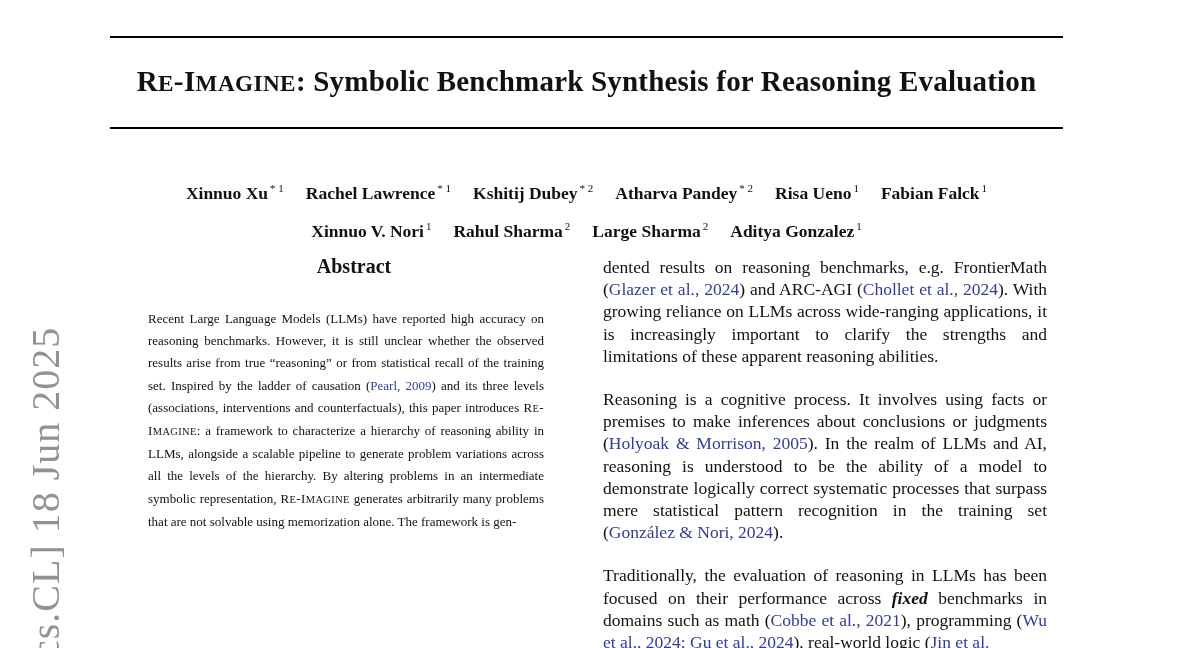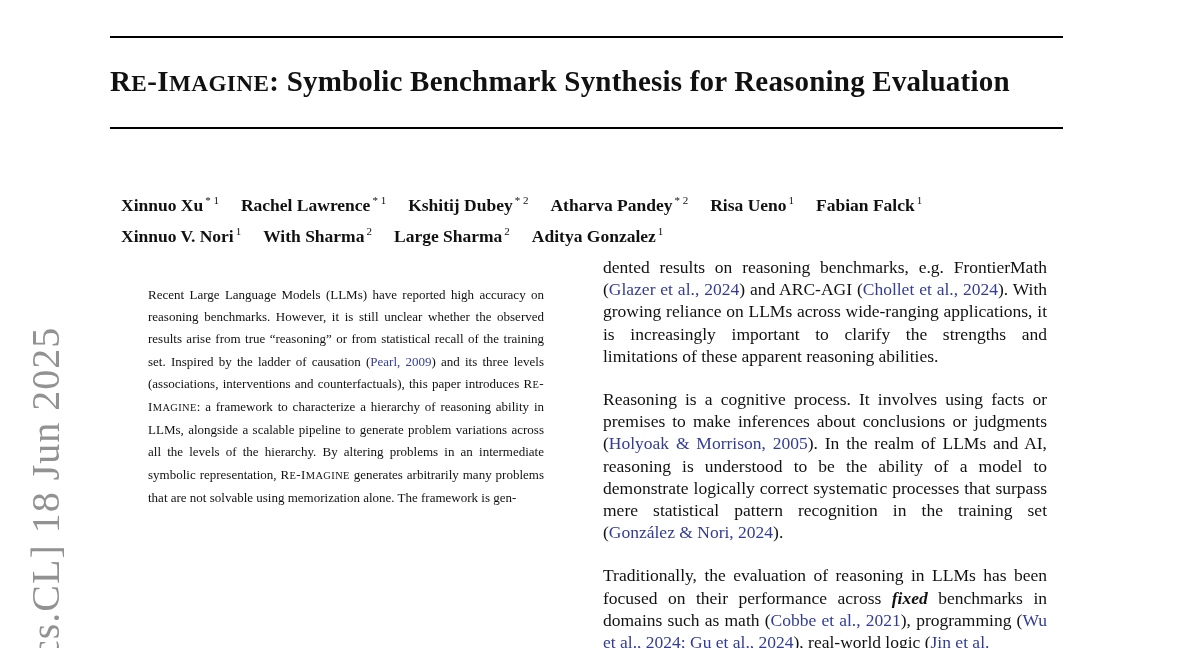--- a/index.html
+++ b/index.html
@@ -8,26 +8,26 @@
     font-family:"Liberation Serif","DejaVu Serif",serif;color:#111111;
   }
   .stamp{
     position:absolute;left:24px;top:658px;transform:rotate(-90deg);transform-origin:0 0;
     font-size:40px;line-height:44px;white-space:nowrap;color:#929292;letter-spacing:1px;
   }
   .rule{position:absolute;left:110px;width:953px;height:2px;background:#000000;}
   .rule-top{top:36px;}
   .rule-bottom{top:127px;}
   .title{
-    position:absolute;left:110px;top:64px;width:953px;margin:0;
+    position:absolute;left:110px;top:64px;width:953px;margin:0;text-align:center;
     font-size:29px;font-weight:700;letter-spacing:0.2px;line-height:34px;
   }
   .authors{
-    position:absolute;left:110px;top:187px;width:953px;text-align:left;
-    font-size:17.5px;font-weight:700;line-height:26px;
+    position:absolute;left:110px;top:172px;width:953px;text-align:center;
+    font-size:17.5px;font-weight:700;line-height:33px;
   }
   .author{margin:0 11px;white-space:nowrap;}
   .sup{vertical-align:super;font-size:11px;font-weight:400;margin-left:2px;}
   .left-col{position:absolute;left:148px;top:254px;width:412px;}
   .abs-heading{margin:0;text-align:center;font-size:20px;font-weight:700;line-height:24px;}
   .abs-body{margin-top:30px;font-size:13px;line-height:22.2px;text-align:justify;}
   .right-col{
     position:absolute;left:603px;top:256px;width:460px;
     font-size:17.5px;line-height:22.2px;text-align:justify;
   }
@@ -43,24 +43,25 @@
 
 <div class="page">
   <div class="stamp">cs.CL] 18 Jun 2025</div>
 
   <div class="rule rule-top"></div>
   <h1 class="title"><span class="sc">R<span class="scsm">E</span>-I<span class="scsm">M</span><span class="scsm">A</span><span class="scsm">G</span><span class="scsm">I</span><span class="scsm">N</span><span class="scsm">E</span></span><span>: Symbolic Benchmark Synthesis for Reasoning Evaluation</span></h1>
   <div class="rule rule-bottom"></div>
 
   <div class="authors">
     <div class="author-line"><span class="author"><span>Xinnuo Xu</span><span class="sup">* 1</span></span><span class="author"><span>Rachel Lawrence</span><span class="sup">* 1</span></span><span class="author"><span>Kshitij Dubey</span><span class="sup">* 2</span></span><span class="author"><span>Atharva Pandey</span><span class="sup">* 2</span></span><span class="author"><span>Risa Ueno</span><span class="sup">1</span></span><span class="author"><span>Fabian Falck</span><span class="sup">1</span></span></div>
-    <div class="author-line"><span class="author"><span>Xinnuo V. Nori</span><span class="sup">1</span></span><span class="author"><span>With Sharma</span><span class="sup">2</span></span><span class="author"><span>Large Sharma</span><span class="sup">2</span></span><span class="author"><span>Aditya Gonzalez</span><span class="sup">1</span></span></div>
+    <div class="author-line"><span class="author"><span>Xinnuo V. Nori</span><span class="sup">1</span></span><span class="author"><span>Rahul Sharma</span><span class="sup">2</span></span><span class="author"><span>Large Sharma</span><span class="sup">2</span></span><span class="author"><span>Aditya Gonzalez</span><span class="sup">1</span></span></div>
   </div>
 
   <div class="left-col">
+    <h2 class="abs-heading">Abstract</h2>
     <div class="abs-body">
         <p class="para"><span>Recent Large Language Models (LLMs) have reported high accuracy on reasoning benchmarks. However, it is still unclear whether the observed results arise from true “reasoning” or from statistical recall of the training set. Inspired by the ladder of causation (</span><span class="link">Pearl, 2009</span><span>) and its three levels (associations, interventions and counterfactuals), this paper introduces </span><span class="sc">R<span class="scsm">E</span>-I<span class="scsm">M</span><span class="scsm">A</span><span class="scsm">G</span><span class="scsm">I</span><span class="scsm">N</span><span class="scsm">E</span></span><span>: a framework to characterize a hierarchy of reasoning ability in LLMs, alongside a scalable pipeline to generate problem variations across all the levels of the hierarchy. By altering problems in an intermediate symbolic representation, </span><span class="sc">R<span class="scsm">E</span>-I<span class="scsm">M</span><span class="scsm">A</span><span class="scsm">G</span><span class="scsm">I</span><span class="scsm">N</span><span class="scsm">E</span></span><span> generates arbitrarily many problems that are not solvable using memorization alone. The framework is gen-</span></p>
       </div>
   </div>
 
   <div class="right-col">
       <p class="para"><span>dented results on reasoning benchmarks, e.g. FrontierMath (</span><span class="link">Glazer et al., 2024</span><span>) and ARC-AGI (</span><span class="link">Chollet et al., 2024</span><span>). With growing reliance on LLMs across wide-ranging applications, it is increasingly important to clarify the strengths and limitations of these apparent reasoning abilities.</span></p>
       <p class="para"><span>Reasoning is a cognitive process. It involves using facts or premises to make inferences about conclusions or judgments (</span><span class="link">Holyoak &amp; Morrison, 2005</span><span>). In the realm of LLMs and AI, reasoning is understood to be the ability of a model to demonstrate logically correct systematic processes that surpass mere statistical pattern recognition in the training set (</span><span class="link">González &amp; Nori, 2024</span><span>).</span></p>
       <p class="para"><span>Traditionally, the evaluation of reasoning in LLMs has been focused on their performance across </span><span class="bi">fixed</span><span> benchmarks in domains such as math (</span><span class="link">Cobbe et al., 2021</span><span>), programming (</span><span class="link">Wu et al., 2024; Gu et al., 2024</span><span>), real-world logic (</span><span class="link">Jin et al.</span></p>
     </div>

